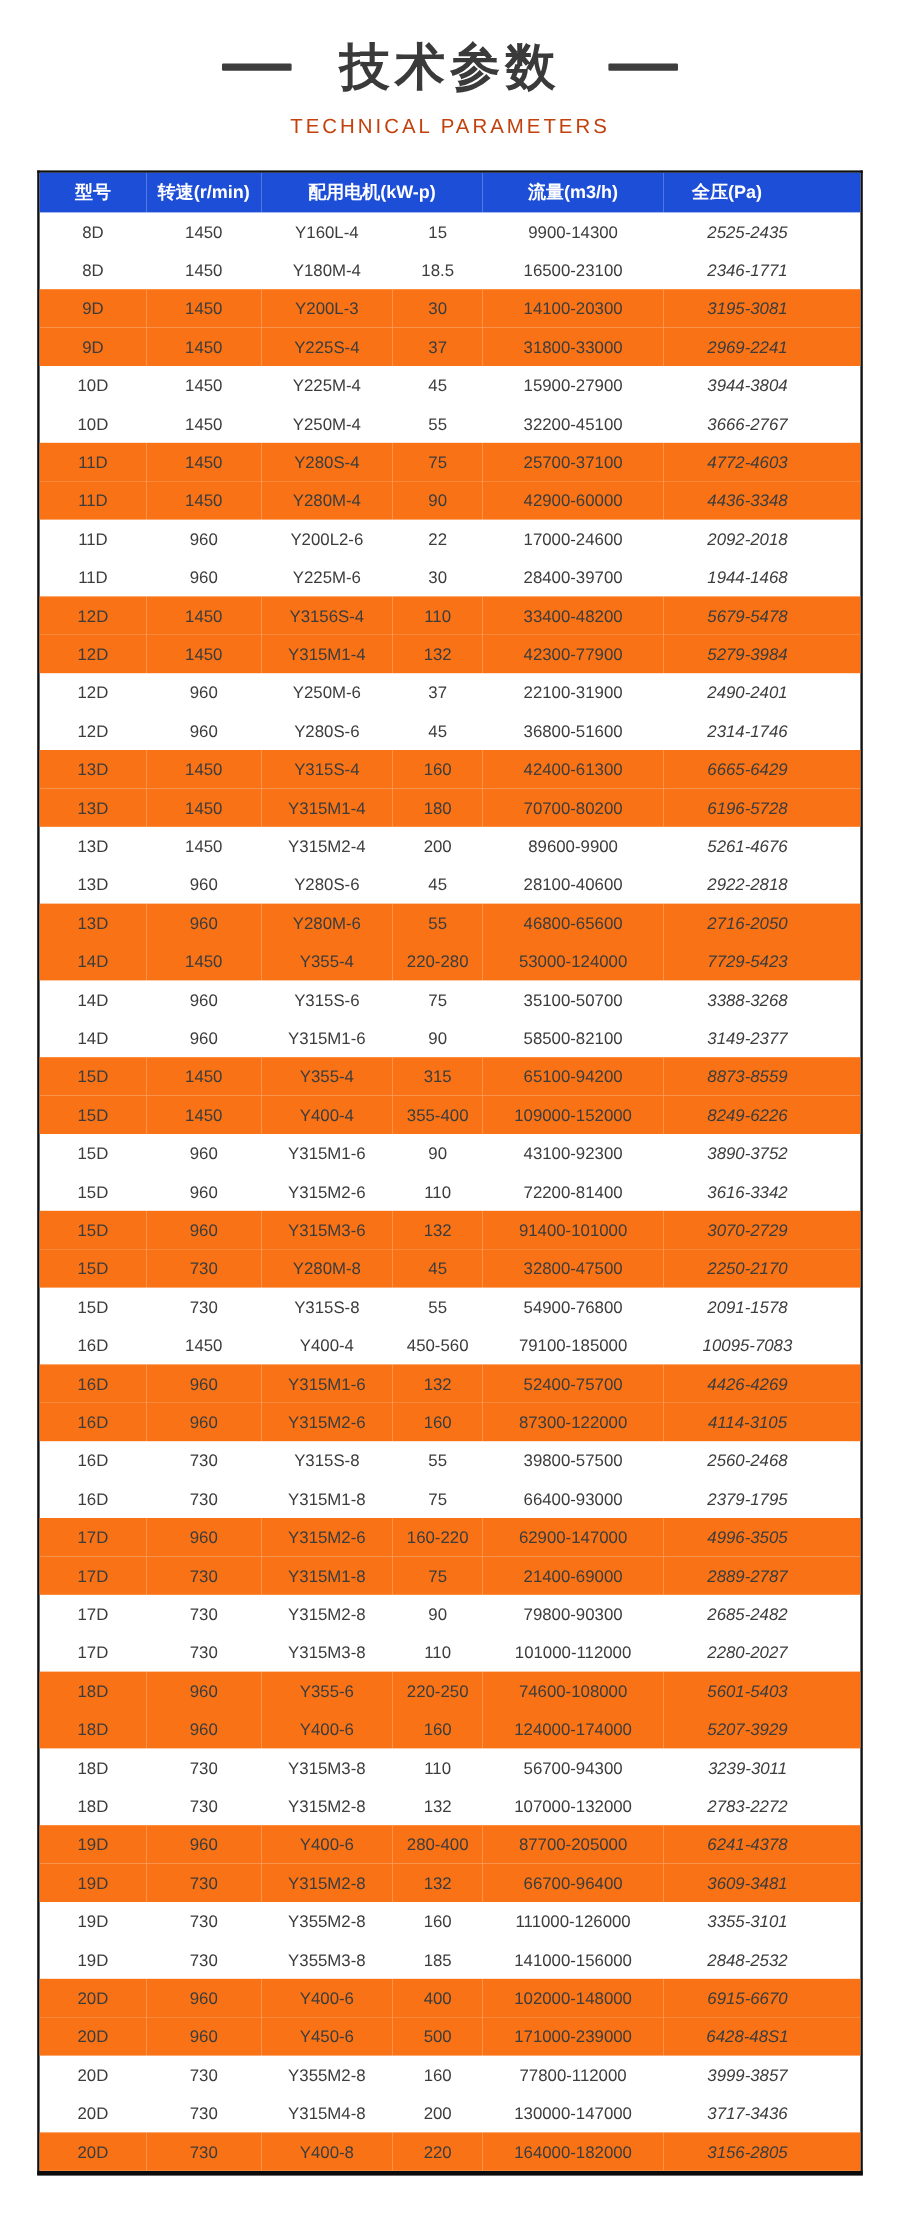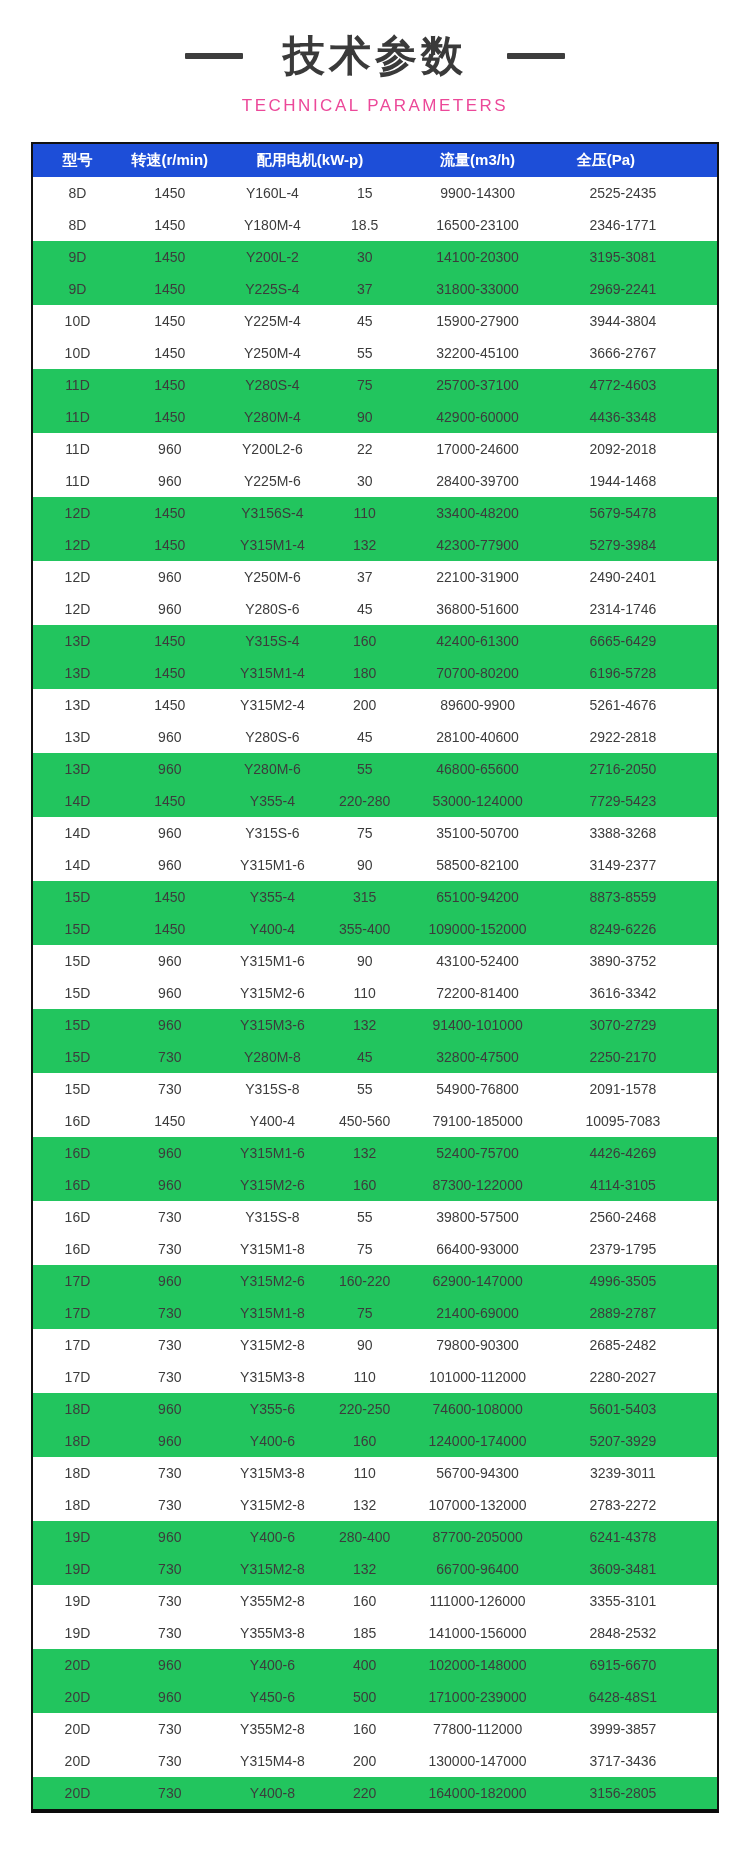--- a/index.html
+++ b/index.html
@@ -14,21 +14,21 @@
     display:flex;align-items:center;justify-content:center;gap:40px;
     height:56px;
   }
   .title-dash{
     width:58px;height:6px;background:#3d3d3d;border-radius:1px;flex:0 0 auto;
   }
   .page-title{
     font-size:42px;font-weight:bold;color:#3a3a3a;letter-spacing:4px;line-height:1;
   }
   .page-subtitle{
-    margin-top:12px;font-size:17px;color:#ec4899;letter-spacing:2.5px;font-weight:500;
+    margin-top:12px;font-size:17px;color:#c2410c;letter-spacing:2.5px;font-weight:500;
   }
   .table-wrap{
     width:684px;margin:26px auto 0 auto;
     border:2px solid #111111;border-bottom:4px solid #0b0b0b;
   }
   table.params{
     width:100%;border-collapse:collapse;table-layout:fixed;
   }
   table.params col.c1{width:13%;}
   table.params col.c2{width:14%;}
@@ -39,22 +39,22 @@
   thead th{
     background:#1d4ed8;color:#ffffff;
     font-size:15px;font-weight:bold;
     height:33px;padding:0;text-align:center;white-space:nowrap;
   }
   thead th.last{padding-right:58px;}
   tbody td{
     height:32px;padding:0;text-align:center;
     font-size:14px;color:#3c3c3c;white-space:nowrap;
   }
-  tbody td:last-child{padding-right:24px;}
-  tbody tr.stripe{background:#22c55e;margin-left:16px;}
+  tbody td:last-child{padding-right:24px;font-style:italic;}
+  tbody tr.stripe{background:#f97316;margin-left:16px;}
 </style>
 </head>
 <body>
 
 <div class="page">
 
   <div class="title-block">
     <div class="title-row">
       <span class="title-dash"></span>
       <span class="page-title">技术参数</span>
@@ -95,21 +95,21 @@
             <td>8D</td>
             <td>1450</td>
             <td>Y180M-4</td>
             <td>18.5</td>
             <td>16500-23100</td>
             <td>2346-1771</td>
           </tr>
           <tr class="stripe">
             <td>9D</td>
             <td>1450</td>
-            <td>Y200L-2</td>
+            <td>Y200L-3</td>
             <td>30</td>
             <td>14100-20300</td>
             <td>3195-3081</td>
           </tr>
           <tr class="stripe">
             <td>9D</td>
             <td>1450</td>
             <td>Y225S-4</td>
             <td>37</td>
             <td>31800-33000</td>
@@ -273,21 +273,21 @@
             <td>Y400-4</td>
             <td>355-400</td>
             <td>109000-152000</td>
             <td>8249-6226</td>
           </tr>
           <tr>
             <td>15D</td>
             <td>960</td>
             <td>Y315M1-6</td>
             <td>90</td>
-            <td>43100-52400</td>
+            <td>43100-92300</td>
             <td>3890-3752</td>
           </tr>
           <tr>
             <td>15D</td>
             <td>960</td>
             <td>Y315M2-6</td>
             <td>110</td>
             <td>72200-81400</td>
             <td>3616-3342</td>
           </tr>

